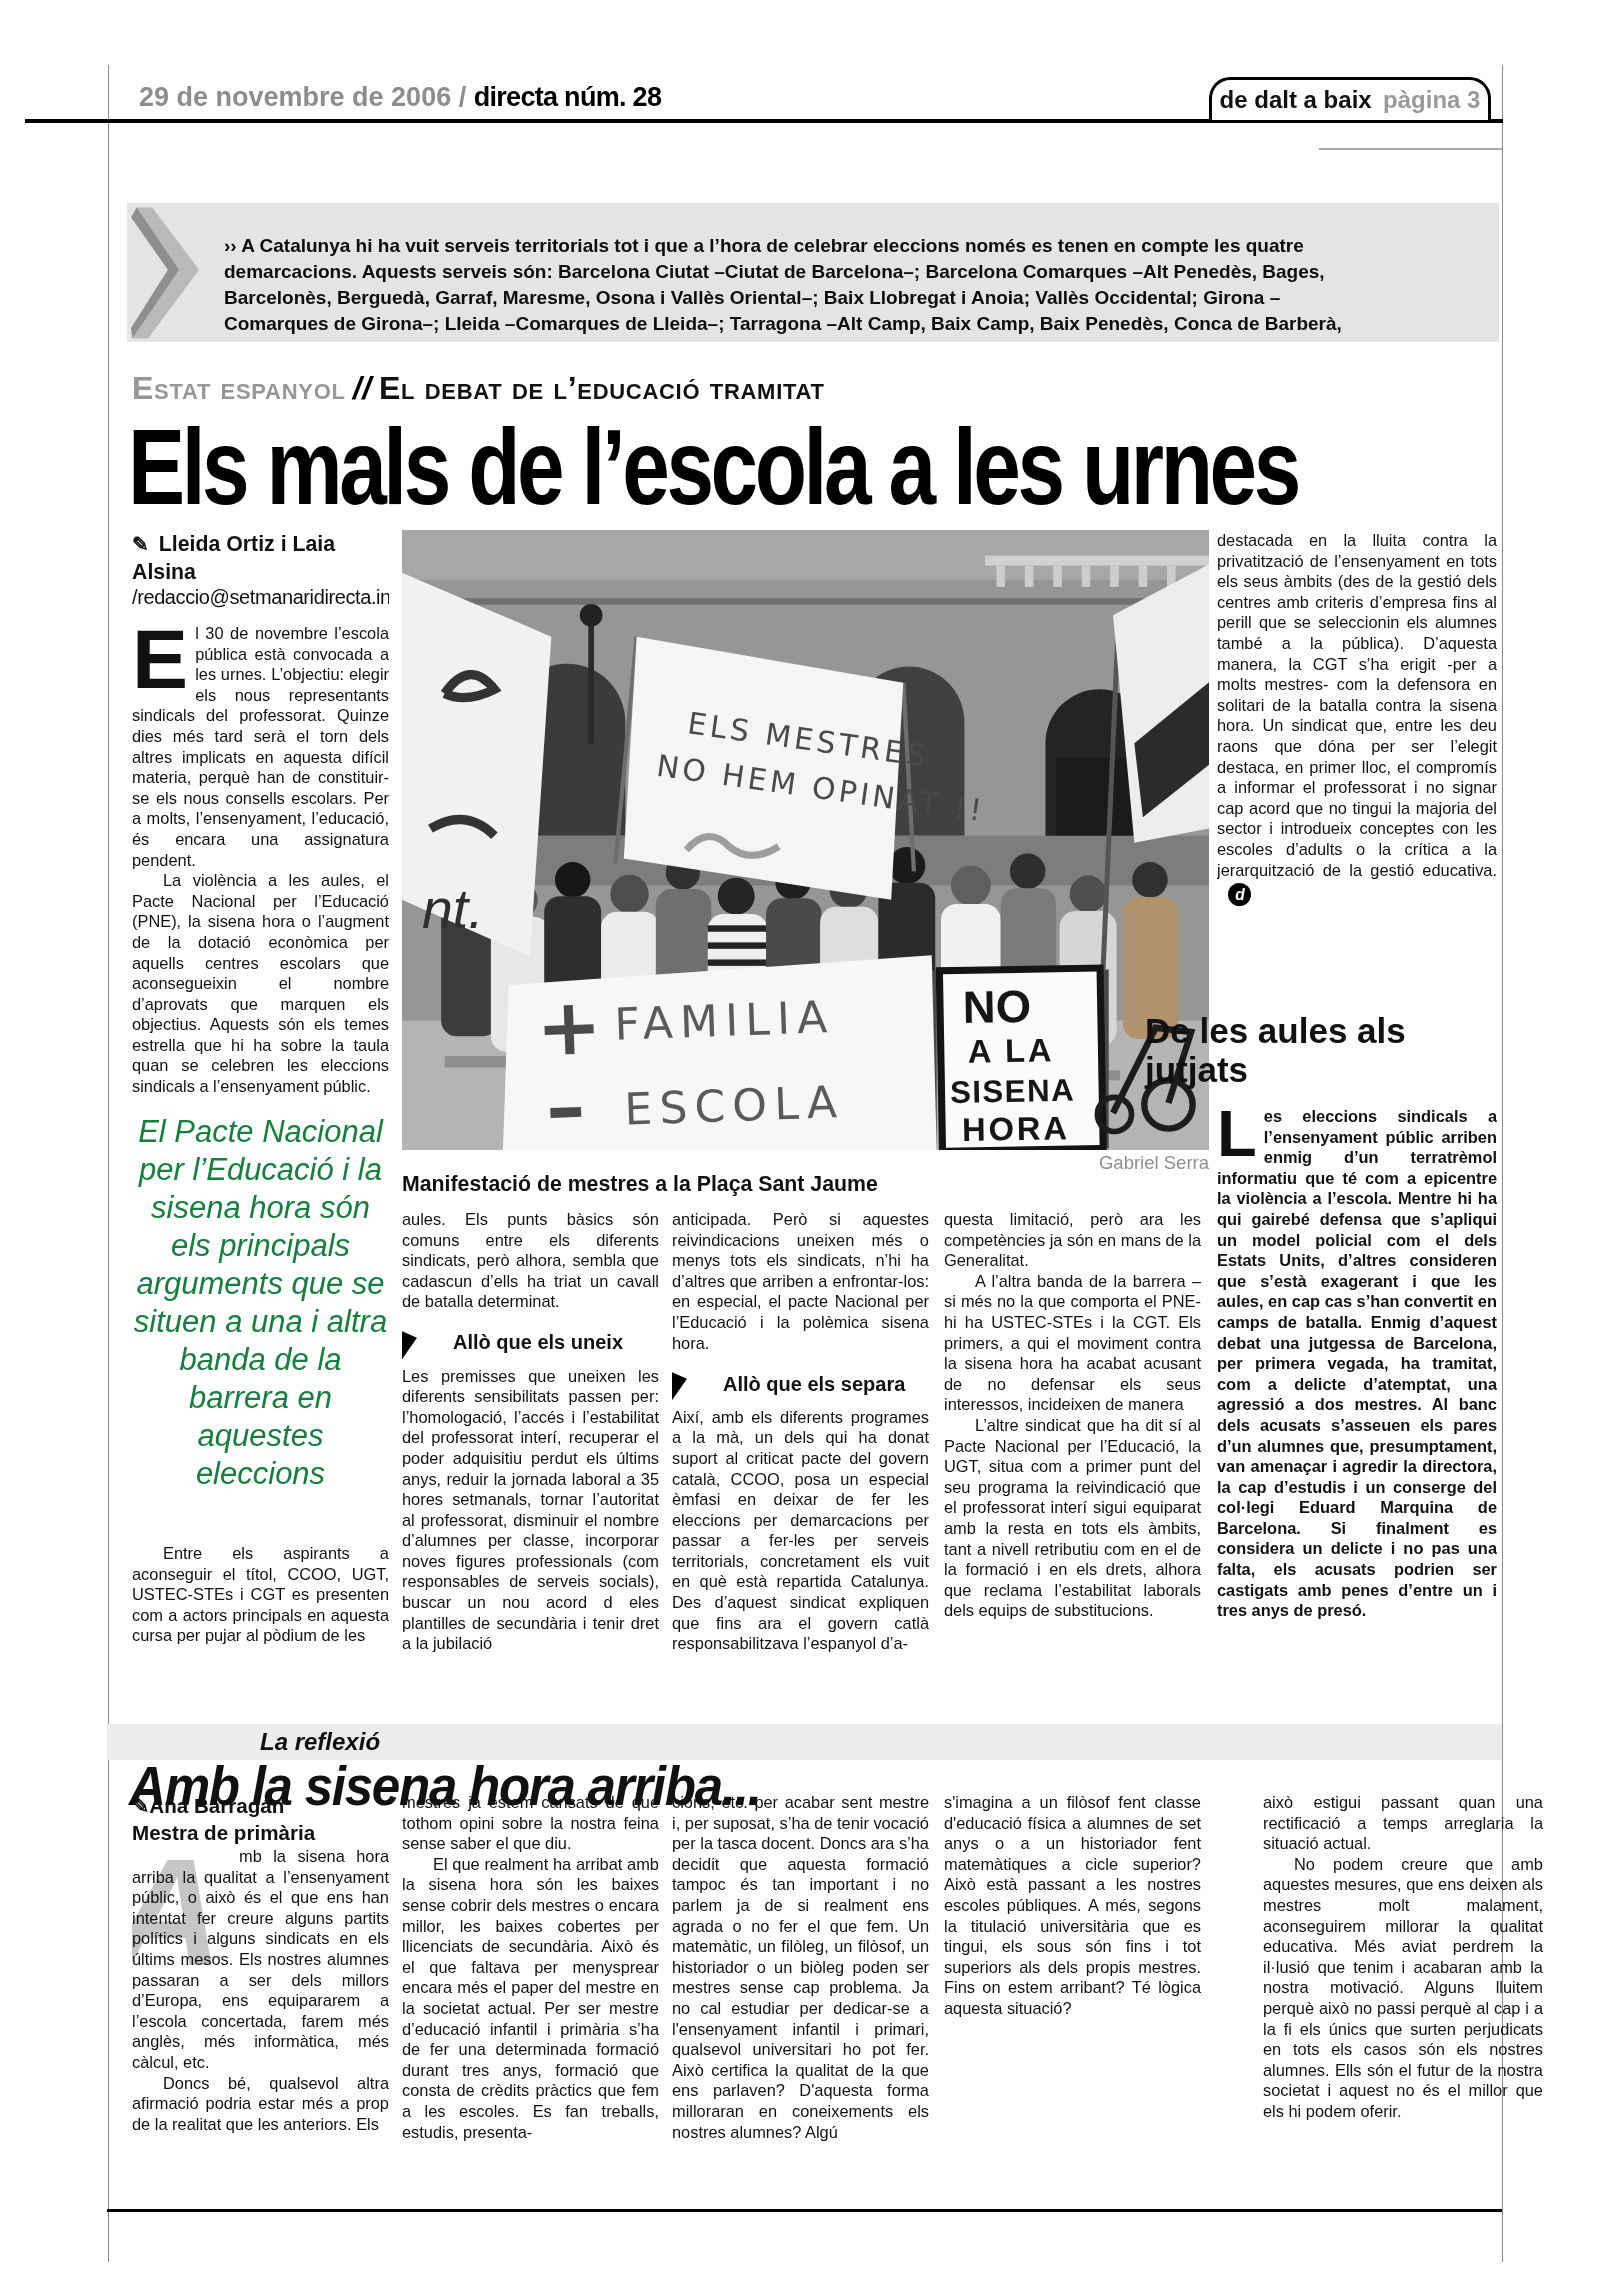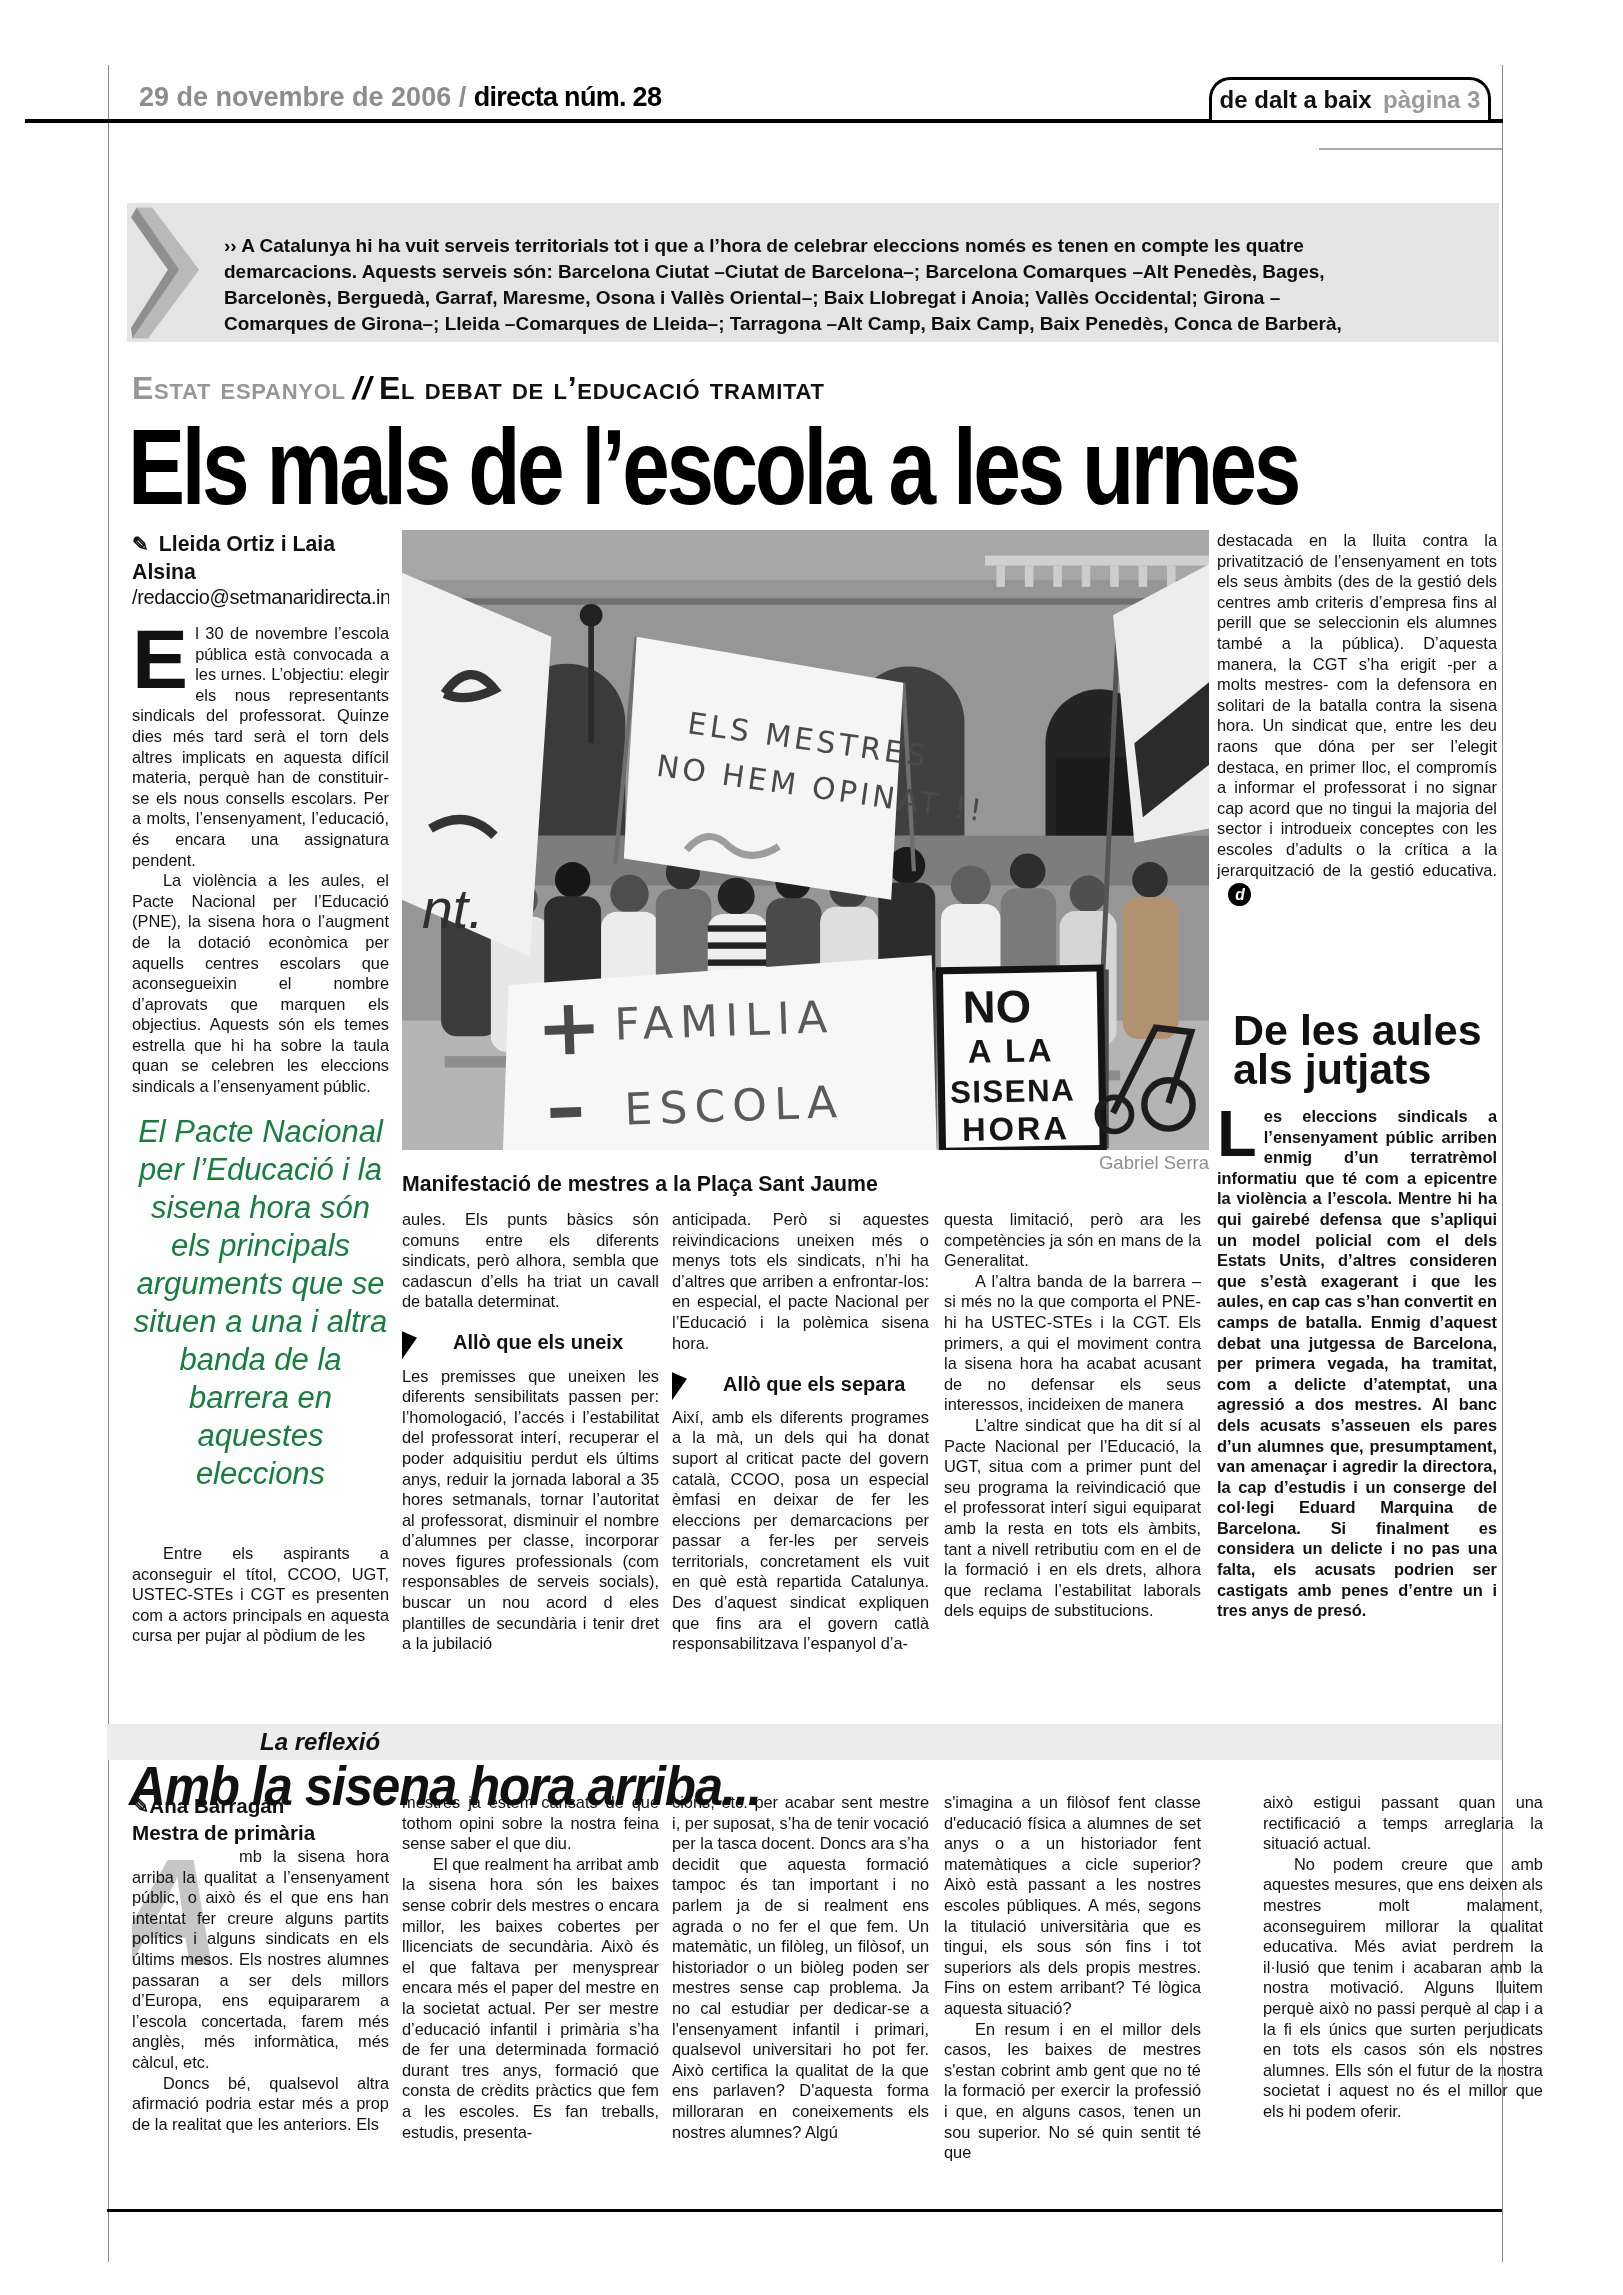--- a/index.html
+++ b/index.html
@@ -54,21 +54,21 @@
   .tri{flex:none;width:0;height:0;border-left:15.6px solid #000;border-top:5.7px solid transparent;
        border-bottom:23px solid transparent;transform:skewY(6deg);margin-top:1.4px;}
 
   
   .photo{position:absolute;left:402px;top:530px;width:807px;height:620px;background:#9a9a9a;}
   .credit{position:absolute;left:974px;top:1152px;width:235px;text-align:right;
           font-size:18.5px;color:#8f8f8f;}
   .caption{position:absolute;left:402px;top:1172px;width:640px;font-size:21.3px;font-weight:bold;text-align:left;}
 
   
-  .sidebar-heading{position:absolute;left:1233px;top:1011px;width:280px;font-size:43px;
+  .sidebar-heading{position:absolute;left:1145px;top:1011px;width:280px;font-size:35px;
                    line-height:39px;font-weight:bold;text-align:left;}
   .sb-bold{font-weight:bold;}
   .endmark{display:inline-block;width:23px;height:23px;border-radius:50%;background:#000;color:#fff;
            font-size:15.6px;font-weight:bold;text-align:center;line-height:23px;margin-left:11.4px;
            font-style:italic;vertical-align:-4.3px;}
 
   
   .reflexio-band{position:absolute;left:107px;top:1724px;width:1395px;height:36px;background:#ececec;}
   .reflexio-label{position:absolute;left:260px;top:1724px;font-size:24px;font-weight:bold;
                   font-style:italic;line-height:36px;}
@@ -291,21 +291,20 @@
     <p>mestres ja estem cansats de que tothom opini sobre la nostra feina sense saber el que diu.</p>
     <p class="ind">El que realment ha arribat amb la sisena hora són les baixes sense cobrir dels mestres o encara millor, les baixes cobertes per llicenciats de secundària. Això és el que faltava per menysprear encara més el paper del mestre en la societat actual. Per ser mestre d’educació infantil i primària s’ha de fer una determinada formació durant tres anys, formació que consta de crèdits pràctics que fem a les escoles. Es fan treballs, estudis, presenta-</p>
   </div>
 
   <div class="bcol" style="left:672px;">
     <p>cions, etc. per acabar sent mestre i, per suposat, s’ha de tenir vocació per la tasca docent. Doncs ara s’ha decidit que aquesta formació tampoc és tan important i no parlem ja de si realment ens agrada o no fer el que fem. Un matemàtic, un filòleg, un filòsof, un historiador o un biòleg poden ser mestres sense cap problema. Ja no cal estudiar per dedicar-se a l'ensenyament infantil i primari, qualsevol universitari ho pot fer. Això certifica la qualitat de la que ens parlaven? D'aquesta forma milloraran en coneixements els nostres alumnes? Algú</p>
   </div>
 
   <div class="bcol" style="left:944px;">
     <p>s'imagina a un filòsof fent classe d'educació física a alumnes de set anys o a un historiador fent matemàtiques a cicle superior? Això està passant a les nostres escoles públiques. A més, segons la titulació universitària que es tingui, els sous són fins i tot superiors als dels propis mestres. Fins on estem arribant? Té lògica aquesta situació?</p>
-    <p class="ind">En resum i en el millor dels casos, les baixes de mestres s'estan cobrint amb gent que no té la formació per exercir la professió i que, en alguns casos, tenen un sou superior. No sé quin sentit té que</p>
   </div>
 
   <div class="bcol" style="left:1217px;width:280px;margin-left:46px;">
     <p>això estigui passant quan una rectificació a temps arreglaria la situació actual.</p>
     <p class="ind">No podem creure que amb aquestes mesures, que ens deixen als mestres molt malament, aconseguirem millorar la qualitat educativa. Més aviat perdrem la il·lusió que tenim i acabaran amb la nostra motivació. Alguns lluitem perquè això no passi perquè al cap i a la fi els únics que surten perjudicats en tots els casos són els nostres alumnes. Ells són el futur de la nostra societat i aquest no és el millor que els hi podem oferir.</p>
   </div>
 
   <div class="bottom-rule"></div>
 </div>
 

